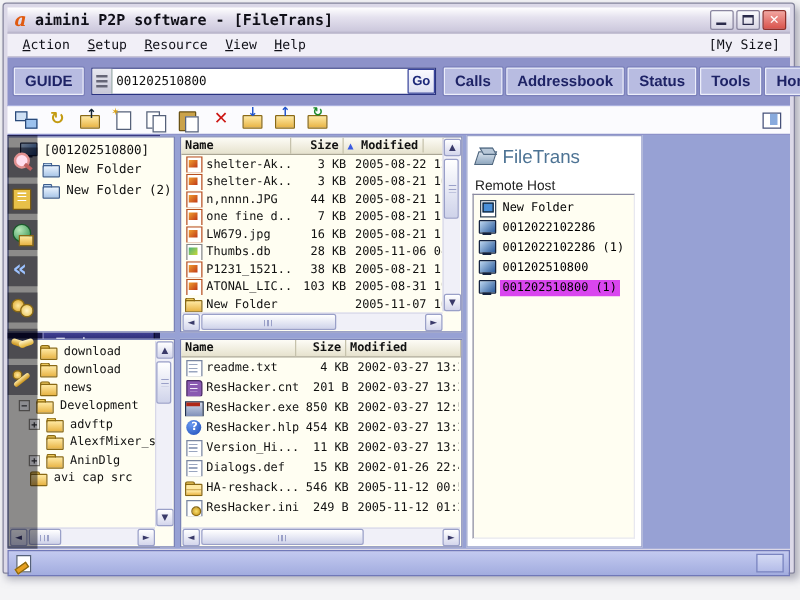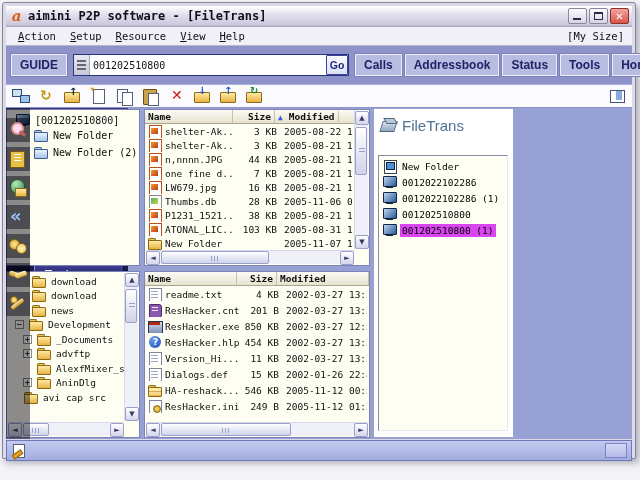--- a/index.html
+++ b/index.html
@@ -303,21 +303,20 @@
         <span class="sbtn" style="right:0;top:0;">►</span>
       </div>
     </div>
 
     <div class="panel p-tree-bot">
       <div style="overflow:hidden;height:149px;margin-right:14px;padding-top:2px;">
         <div class="trow"><span class="noexp"></span><span class="ind" style="width:3px;"></span><span class="ic" data-icon="folder"></span><span class="lbl">download</span></div>
         <div class="trow"><span class="noexp"></span><span class="ind" style="width:3px;"></span><span class="ic" data-icon="folder"></span><span class="lbl">download</span></div>
         <div class="trow"><span class="noexp"></span><span class="ind" style="width:3px;"></span><span class="ic" data-icon="folder"></span><span class="lbl">news</span></div>
         <div class="trow"><span class="exp">−</span><span class="ic" data-icon="folder"></span><span class="lbl">Development</span></div>
-        <div class="trow" style="padding-left:16px;"><span class="exp">+</span><span class="ic" data-icon="folder"></span><span class="lbl">_Documents</span></div>
         <div class="trow" style="padding-left:16px;"><span class="exp">+</span><span class="ic" data-icon="folder"></span><span class="lbl">advftp</span></div>
         <div class="trow" style="padding-left:16px;"><span class="noexp"></span><span class="ic" data-icon="folder"></span><span class="lbl">AlexfMixer_src</span></div>
         <div class="trow" style="padding-left:16px;"><span class="exp">+</span><span class="ic" data-icon="folder"></span><span class="lbl">AninDlg</span></div>
         <div class="trow" style="padding-left:16px;"><span class="ic" data-icon="folder"></span><span class="lbl">avi cap src</span></div>
       </div>
       <div class="sbv">
         <span class="sbtn" style="top:0;left:0;">▲</span>
         <span class="sthumb v" style="top:16px;height:34px;"></span>
         <span class="sbtn" style="bottom:0;left:0;">▼</span>
       </div>
@@ -349,20 +348,21 @@
         <span class="sthumb h" style="left:15px;width:130px;"></span>
         <span class="sbtn" style="right:0;top:0;">►</span>
       </div>
     </div>
 
     <div class="p-ft" style="position:absolute;">
       <div class="ft-head">
         <span class="ft-ic"></span>
         <span class="ft-title">FileTrans</span>
       </div>
+      <div class="ft-sub">Remote Host</div>
       <div class="ft-list">
         <div class="hrow"><span class="ic" data-icon="shared-folder"></span><span class="hlabel">New Folder</span></div>
         <div class="hrow"><span class="ic" data-icon="computer"></span><span class="hlabel">0012022102286</span></div>
         <div class="hrow"><span class="ic" data-icon="computer"></span><span class="hlabel">0012022102286 (1)</span></div>
         <div class="hrow"><span class="ic" data-icon="computer"></span><span class="hlabel">001202510800</span></div>
         <div class="hrow selected"><span class="ic" data-icon="computer"></span><span class="hlabel">001202510800 (1)</span></div>
       </div>
     </div>
 
     <div class="p-side">

